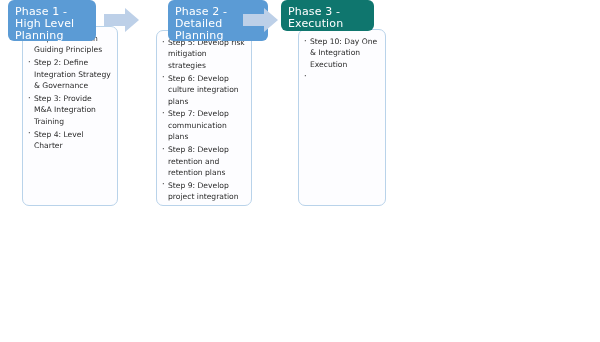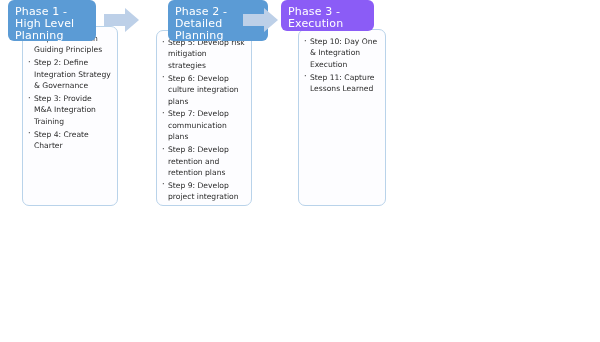--- a/index.html
+++ b/index.html
@@ -89,21 +89,21 @@
         <li>
           <span class="bullet">·</span>
           <span>Step 2: Define Integration Strategy &amp; Governance</span>
         </li>
         <li>
           <span class="bullet">·</span>
           <span>Step 3: Provide M&amp;A Integration Training</span>
         </li>
         <li>
           <span class="bullet">·</span>
-          <span>Step 4: Create Charter</span>
+          <span>Step 4: Level Charter</span>
         </li>
       </ul>
     </div>
     <div class="phase-header" style="left:8px; top:0; width:88px; height:41px; background:#5b9bd5;">
       <span>Phase 1 - High Level Planning</span>
     </div>
   </div>
 
   <div class="arrow" style="left:104px; top:8px; width:36px; height:24px;">
     <svg width="36" height="24" viewBox="0 0 36 24" xmlns="http://www.w3.org/2000/svg">
@@ -149,22 +149,21 @@
 
   <div class="phase-group">
     <div class="phase-body" style="left:298px; top:29px; width:88px; height:177px;">
       <ul class="step-list" style="margin:6px 5px 0 5px;">
         <li>
           <span class="bullet">·</span>
           <span>Step 10: Day One &amp; Integration Execution</span>
         </li>
         <li>
           <span class="bullet">·</span>
-          <span>Step 11: Capture Lessons Learned</span>
         </li>
       </ul>
     </div>
-    <div class="phase-header" style="left:281px; top:0; width:93px; height:31px; background:#8b5cf6;">
+    <div class="phase-header" style="left:281px; top:0; width:93px; height:31px; background:#0f766e;">
       <span>Phase 3 - Execution</span>
     </div>
   </div>
 
 </div>
 
 </body></html>

